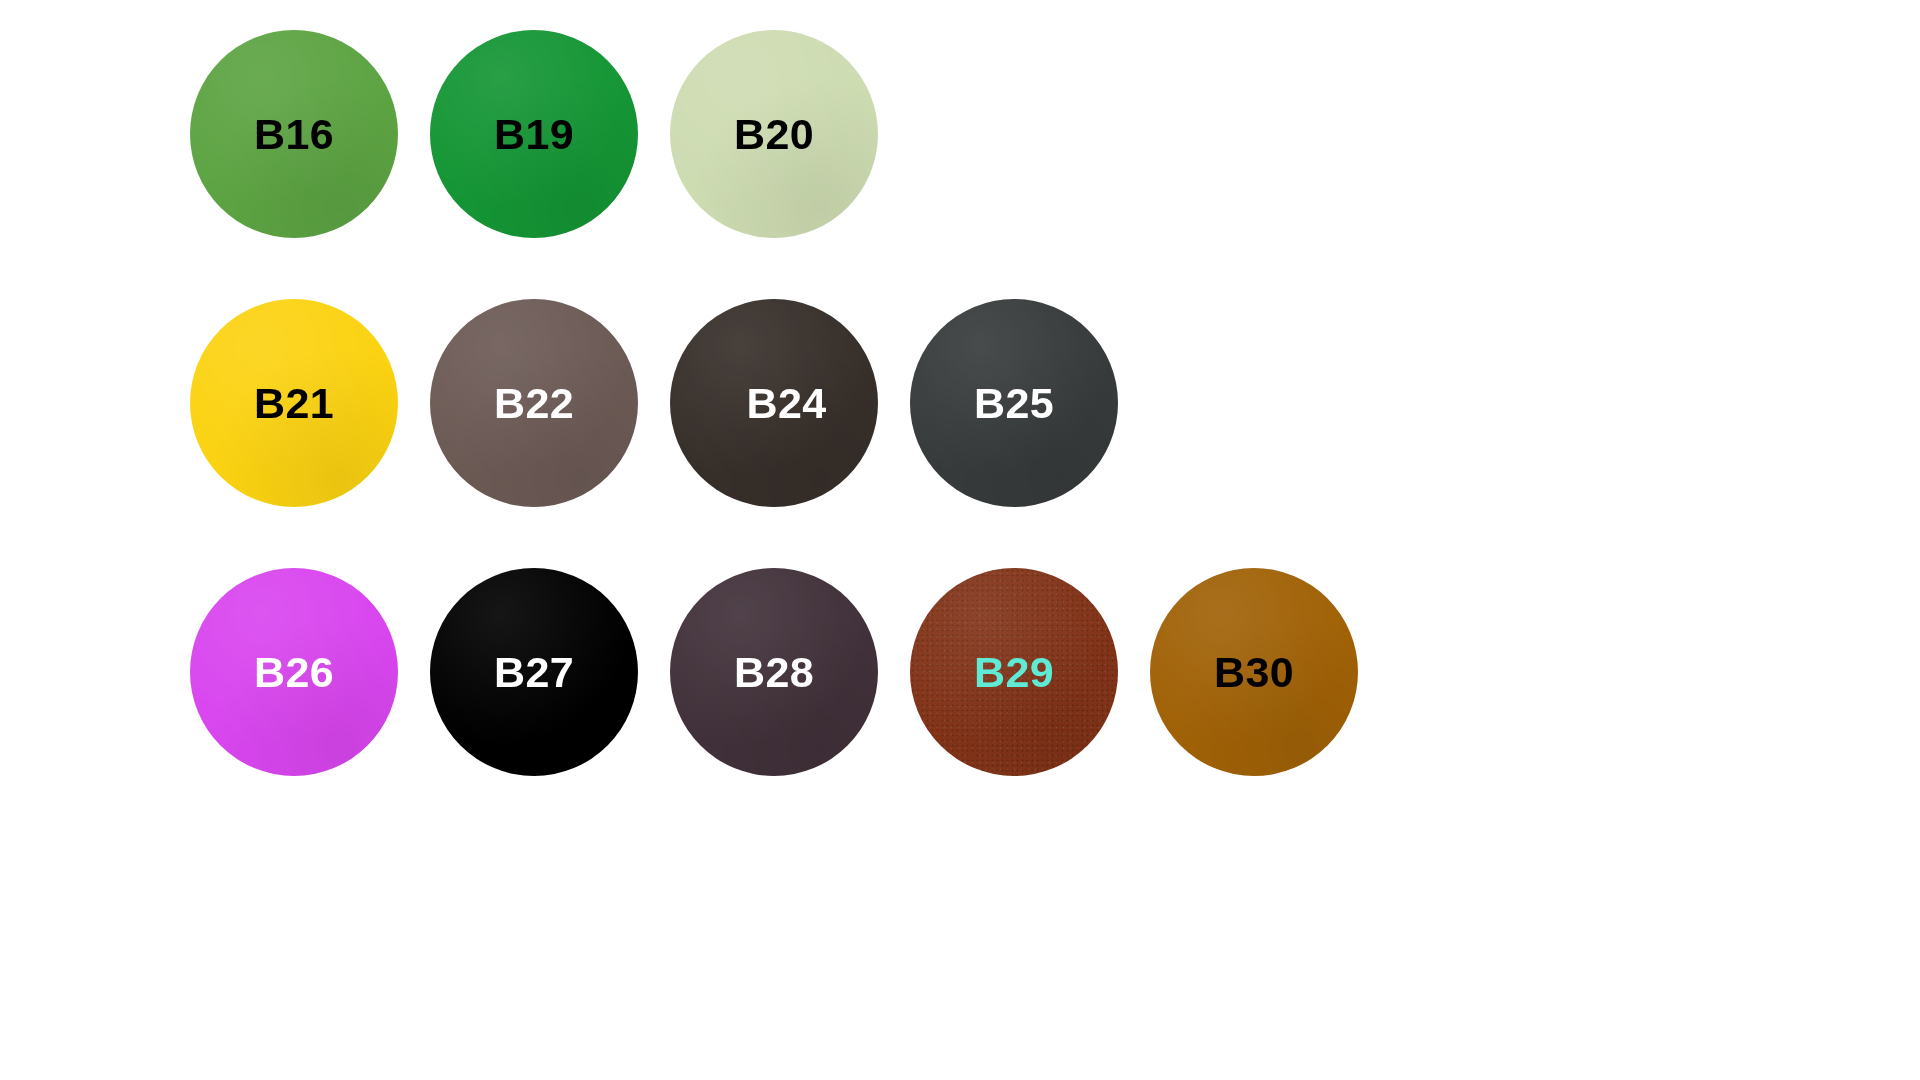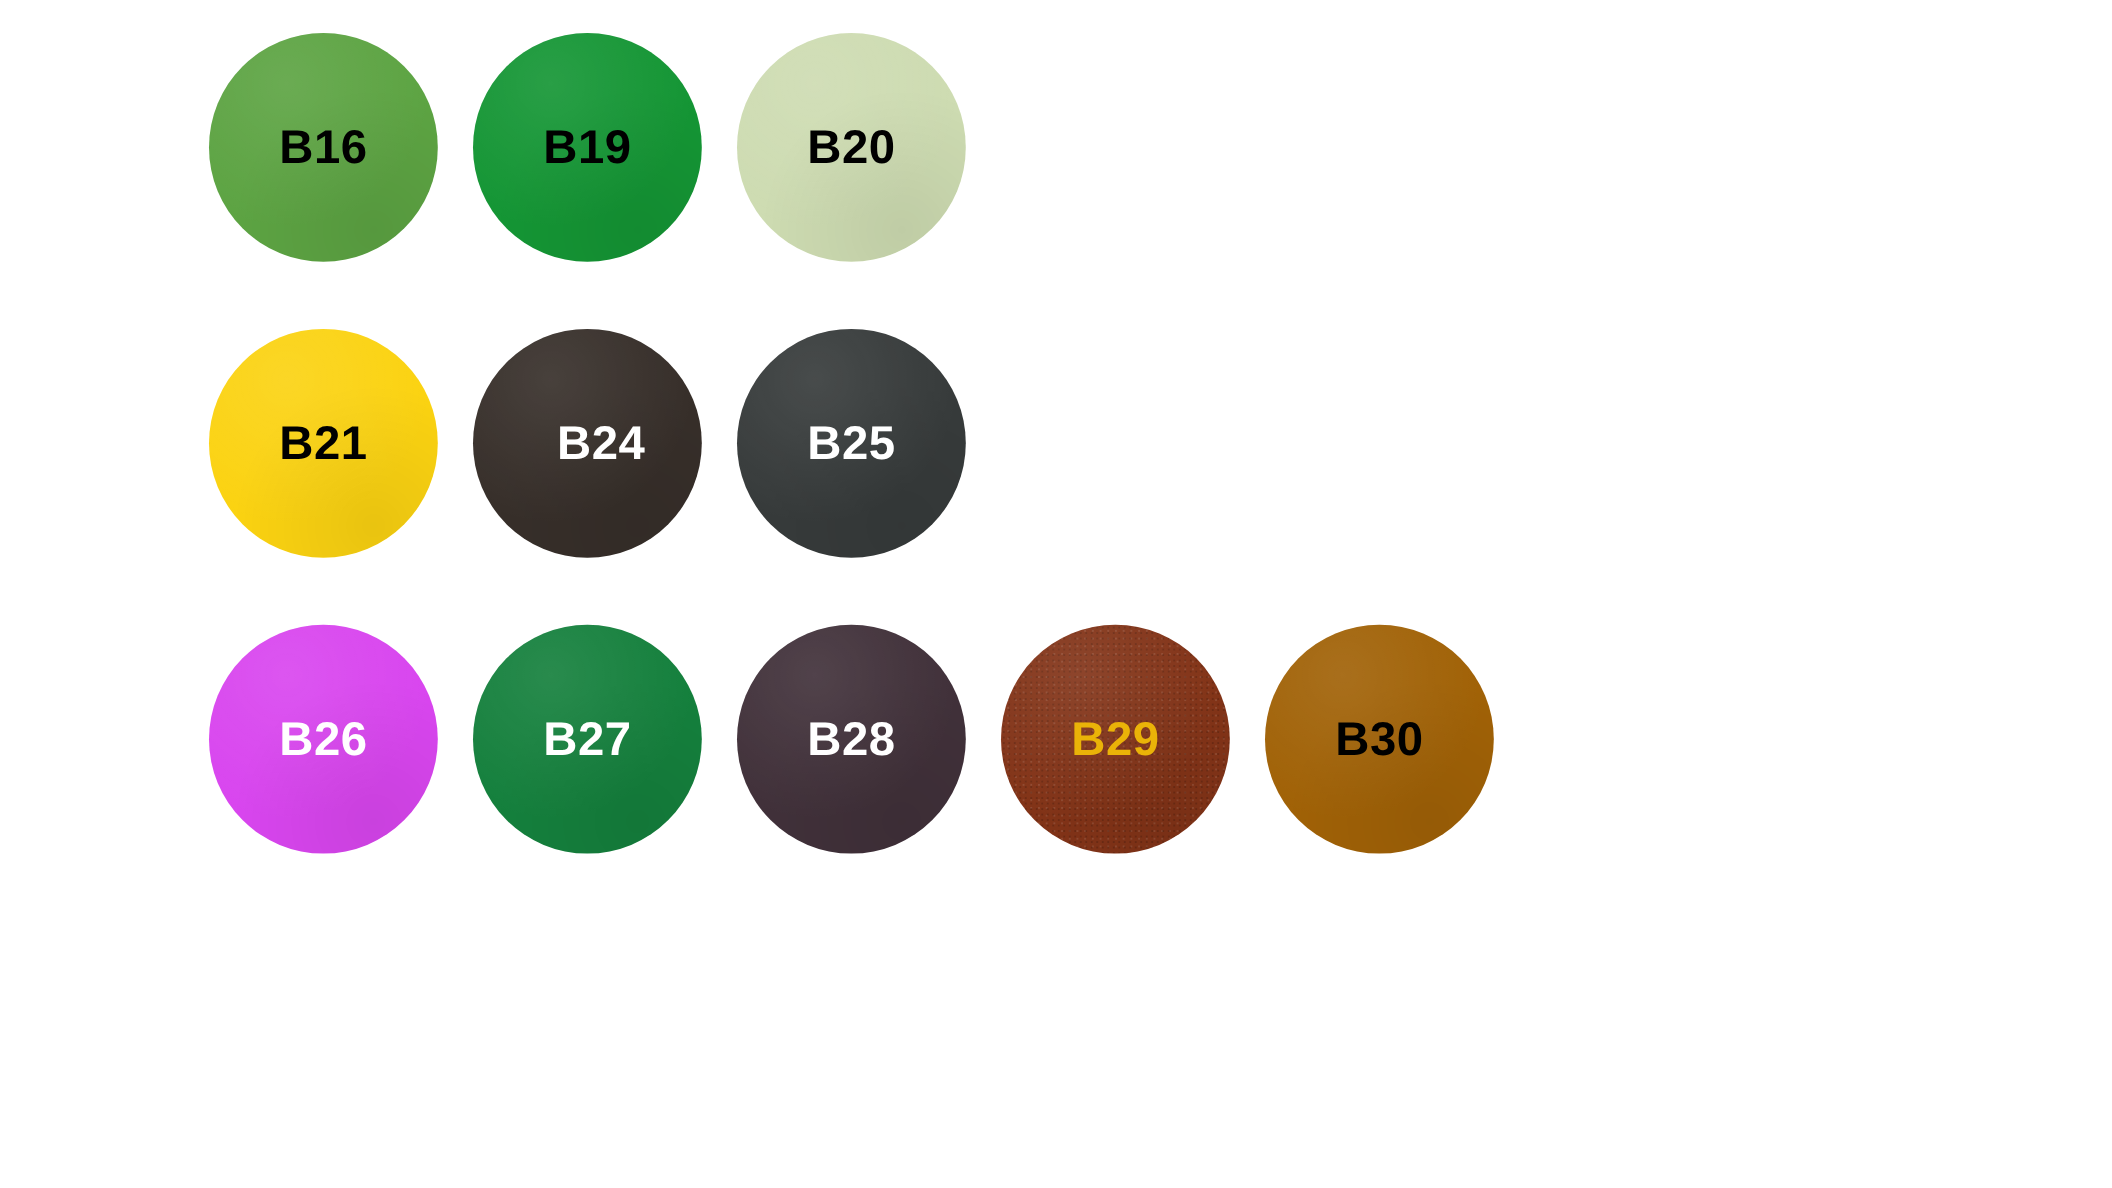--- a/index.html
+++ b/index.html
@@ -100,38 +100,41 @@
           <span class="swatch-label" style="color: rgb(0, 0, 0);">B19</span>
         </div>
         <div class="swatch" style="background: rgb(206, 220, 178);">
           <span class="swatch-label" style="color: rgb(0, 0, 0);">B20</span>
         </div>
       </div>
       <div class="swatch-row">
         <div class="swatch" style="background: rgb(251, 211, 18);">
           <span class="swatch-label" style="color: rgb(0, 0, 0);">B21</span>
         </div>
+        <div class="swatch" style="background: rgb(108, 90, 85);">
+          <span class="swatch-label" style="color: rgb(255, 255, 255);">B22</span>
+        </div>
         <div class="swatch" style="background: rgb(55, 47, 42);">
           <span class="swatch-label" style="color: rgb(255, 255, 255); margin-left: 25px;">B24</span>
         </div>
         <div class="swatch" style="background: rgb(55, 59, 59);">
           <span class="swatch-label" style="color: rgb(255, 255, 255);">B25</span>
         </div>
       </div>
       <div class="swatch-row">
         <div class="swatch" style="background: #d946ef;">
           <span class="swatch-label" style="color: rgb(255, 255, 255);">B26</span>
         </div>
-        <div class="swatch" style="background: #15803d;">
+        <div class="swatch" style="background: #000000;">
           <span class="swatch-label" style="color: rgb(255, 255, 255);">B27</span>
         </div>
         <div class="swatch" style="background: rgb(65, 49, 58);">
           <span class="swatch-label" style="color: rgb(255, 255, 255);">B28</span>
         </div>
         <div class="swatch grainy" style="background: rgb(131, 52, 24);">
-          <span class="swatch-label" style="color: #eab308;">B29</span>
+          <span class="swatch-label" style="color: #5eead4;">B29</span>
         </div>
         <div class="swatch" style="background: #a16207; justify-content: center;">
           <span class="swatch-label" style="color: rgb(0, 0, 0);">B30</span>
         </div>
       </div>
     </div>
 </div>
 
 </body></html>

